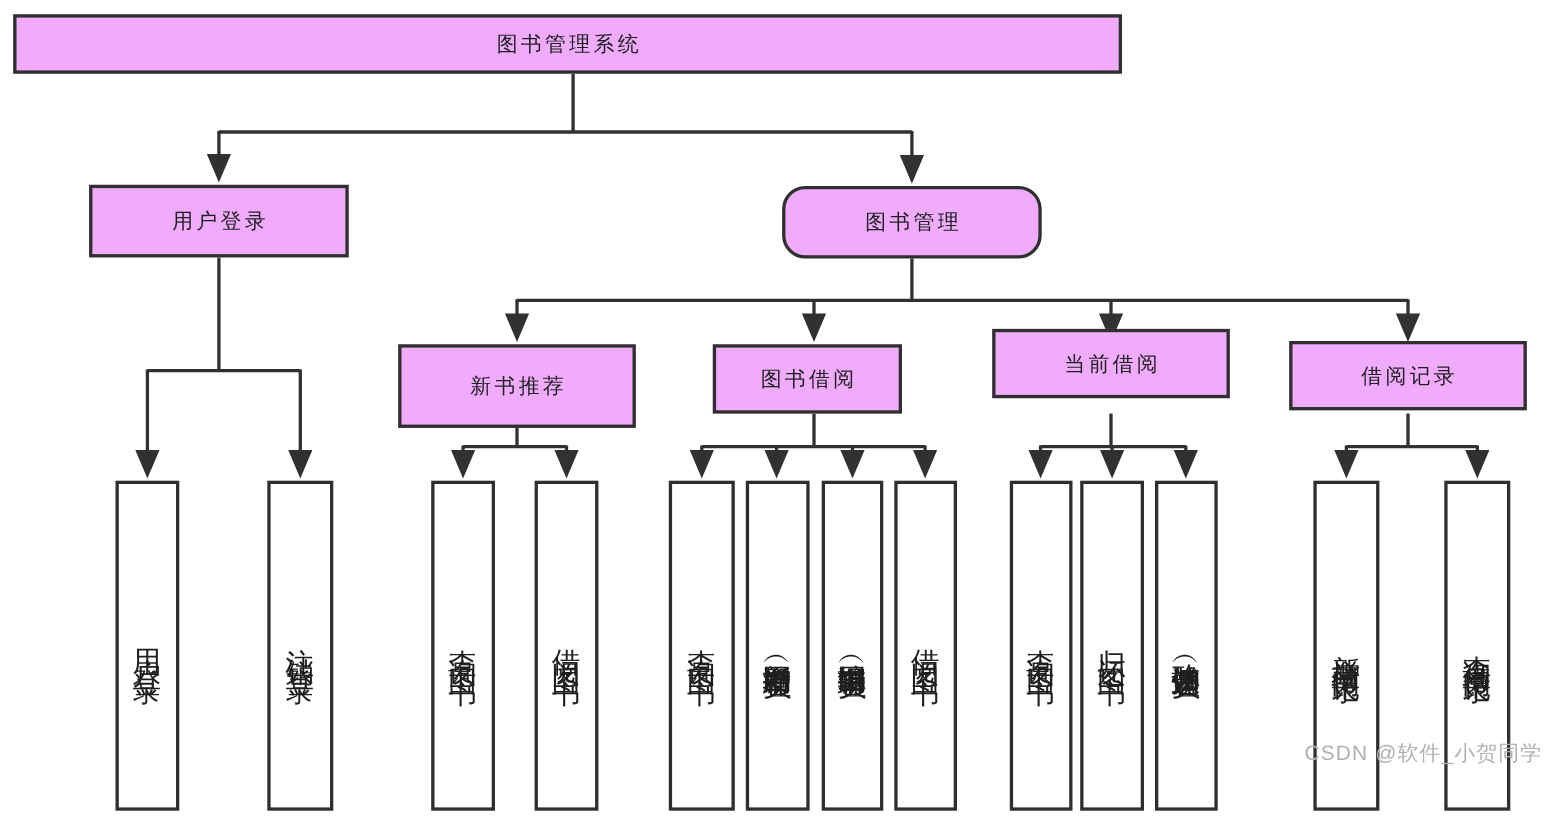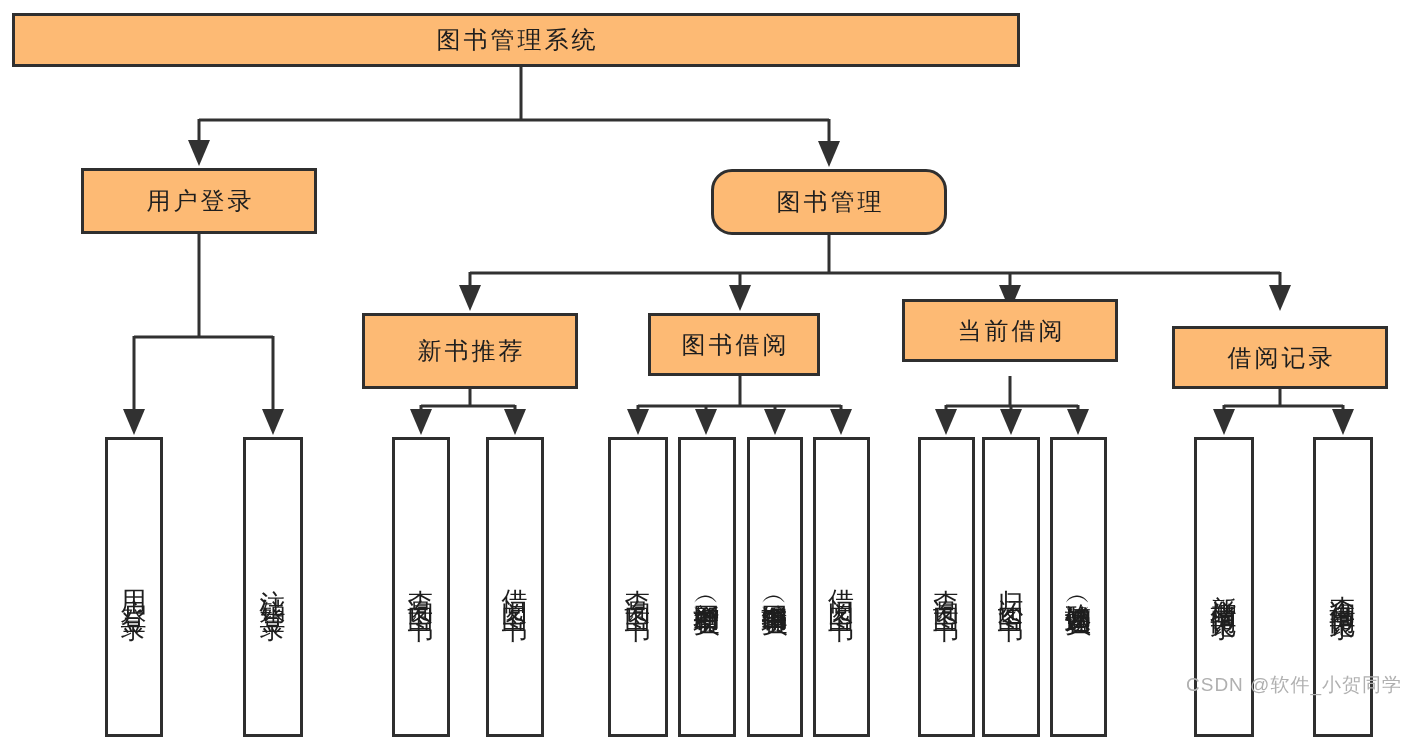--- a/index.html
+++ b/index.html
@@ -2,23 +2,23 @@
 <html><head>
 <meta charset="utf-8">
 <style>
   html,body{margin:0;padding:0;background:#ffffff;}
   #canvas{
     position:relative;width:1405px;height:747px;background:#ffffff;overflow:hidden;
     font-family:"Liberation Sans",sans-serif;color:#1e1e1e;
   }
   #wires{position:absolute;left:0;top:0;width:1405px;height:747px;}
   .box{
-    position:absolute;box-sizing:border-box;border:3px solid #2f2f2f;background:#fdba74;
+    position:absolute;box-sizing:border-box;border:3px solid #2f2f2f;background:#f0abfc;
     display:flex;align-items:center;justify-content:center;
-    font-size:24px;letter-spacing:3px;text-indent:3px;color:#1e1e1e;white-space:nowrap;
+    font-size:19px;letter-spacing:3px;text-indent:3px;color:#1e1e1e;white-space:nowrap;
   }
   .vbox{
     position:absolute;box-sizing:border-box;border:3px solid #2f2f2f;background:#ffffff;
     display:flex;align-items:center;justify-content:center;
   }
   .vbox span{
     writing-mode:vertical-rl;text-orientation:mixed;
     font-size:26px;line-height:1;color:#1e1e1e;white-space:nowrap;
   }
   .vbox.short span{letter-spacing:9px;}
@@ -68,21 +68,21 @@
   </svg>
 
   <div class="box" style="left:12px;top:13px;width:1008px;height:54px;">图书管理系统</div>
 
   <div class="box" style="left:81px;top:168px;width:236px;height:66px;">用户登录</div>
   <div class="box" style="left:711px;top:169px;width:236px;height:66px;border-radius:21px;">图书管理</div>
 
   <div class="box" style="left:362px;top:313px;width:216px;height:76px;">新书推荐</div>
   <div class="box" style="left:648px;top:313px;width:172px;height:63px;">图书借阅</div>
   <div class="box" style="left:902px;top:299px;width:216px;height:63px;">当前借阅</div>
-  <div class="box" style="left:1172px;top:326px;width:216px;height:63px;">借阅记录</div>
+  <div class="box" style="left:1172px;top:310px;width:216px;height:63px;">借阅记录</div>
 
   <div class="vbox short" style="left:105px;top:437px;width:58px;height:300px;">
     <span>用户登录</span>
     </div>
   <div class="vbox short" style="left:243px;top:437px;width:60px;height:300px;">
     <span>注销登录</span>
     </div>
 
   <div class="vbox short" style="left:392px;top:437px;width:58px;height:300px;">
     <span>查询图书</span>

